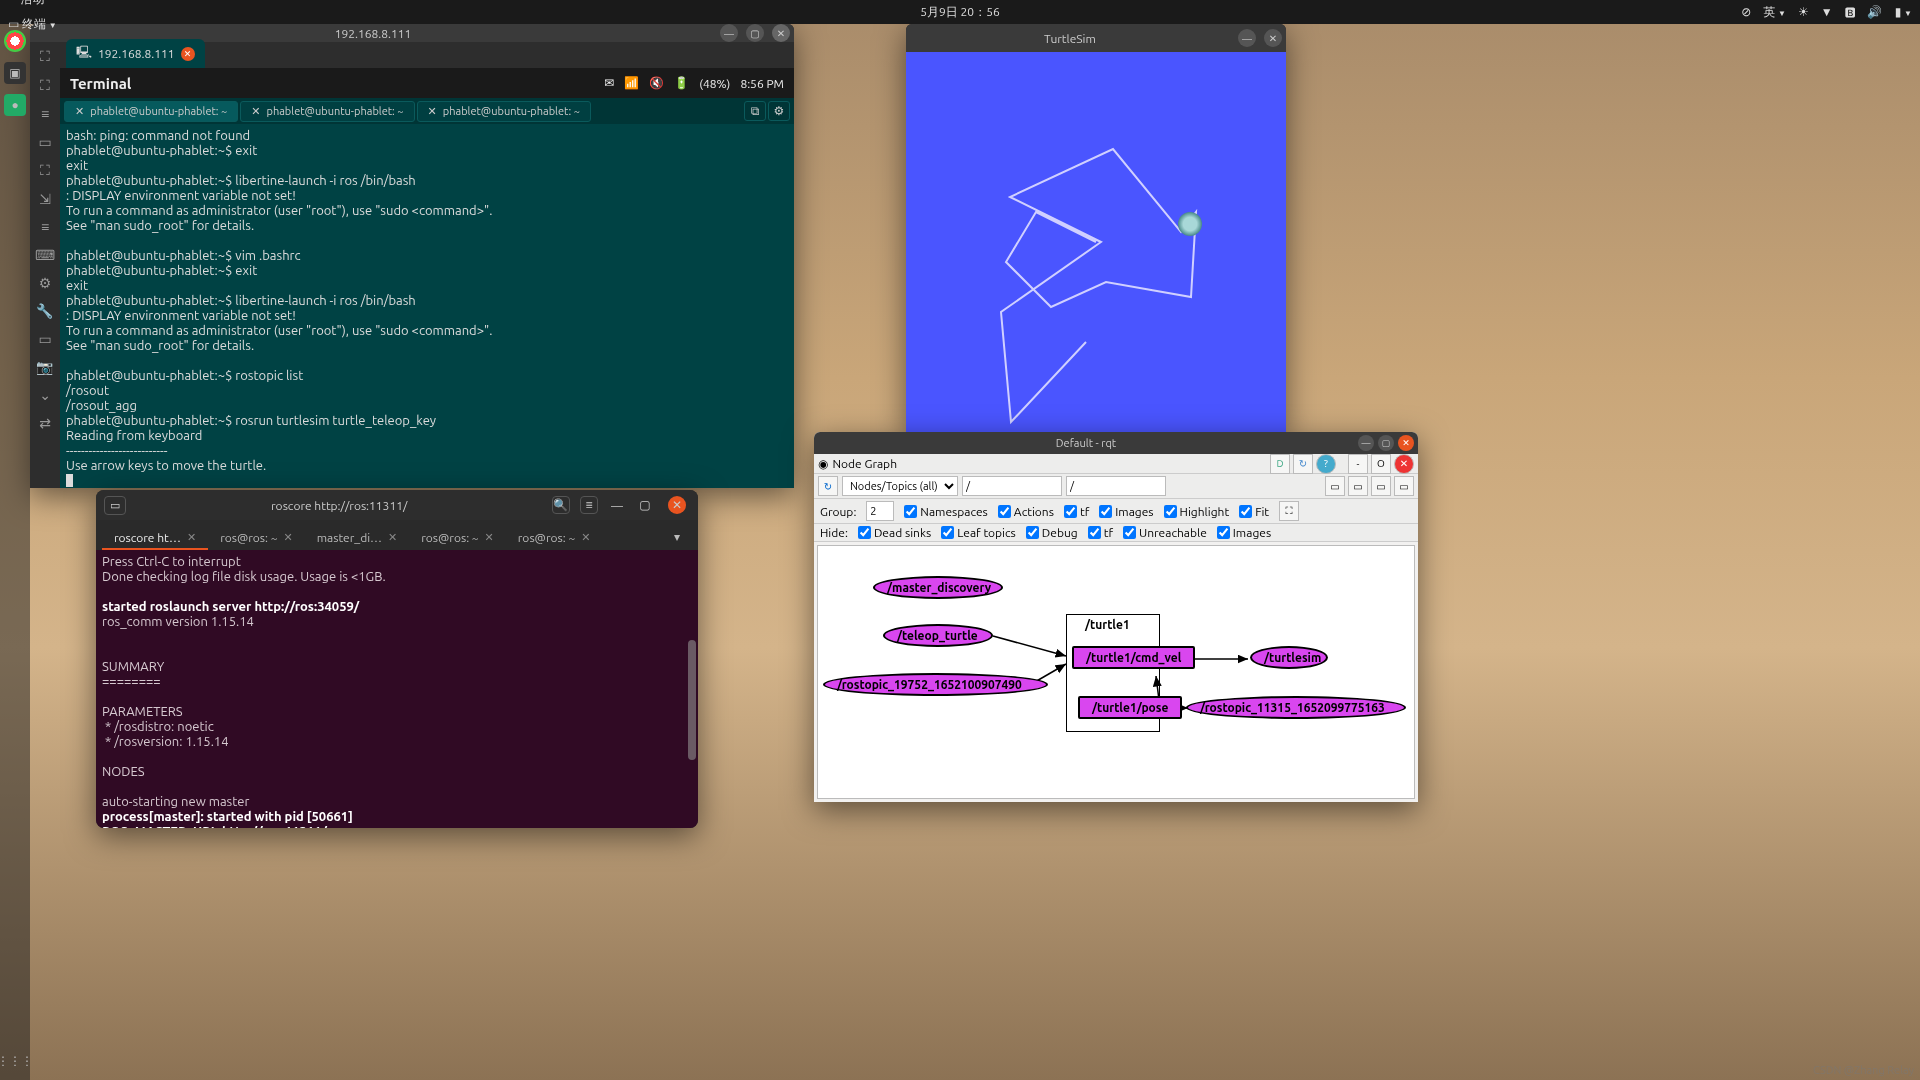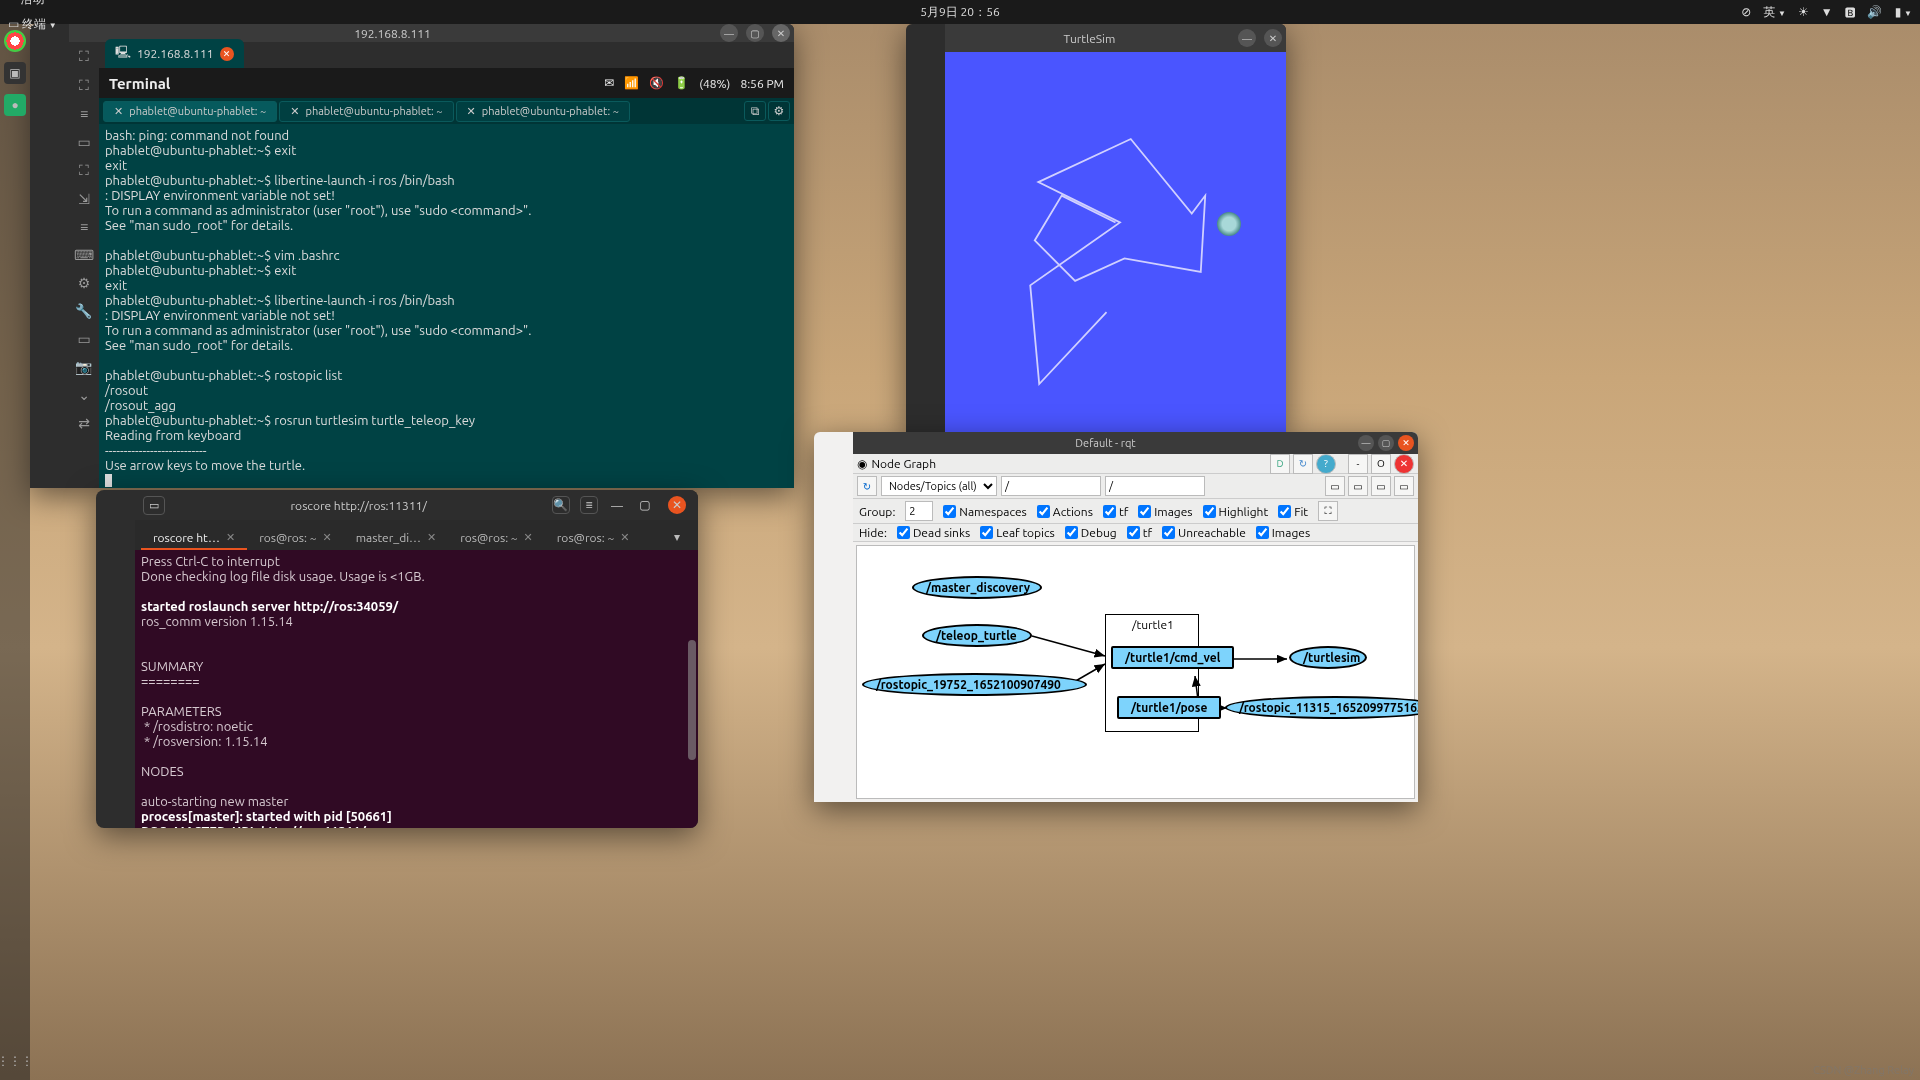--- a/index.html
+++ b/index.html
@@ -17,21 +17,21 @@
 #dock { position:absolute; top:24px; left:0; width:30px; height:calc(100% - 24px); background:rgba(30,30,30,0.5); display:flex; flex-direction:column; align-items:center; padding-top:6px; gap:10px; z-index:50; }
 .dock-item { width:22px; height:22px; border-radius:4px; display:flex; align-items:center; justify-content:center; font-size:12px; color:#bbb; }
 .dock-chrome { background:radial-gradient(circle,#fff 30%,#f44 30% 55%,#4c4 55% 80%,#fc4 80%); border-radius:50%; }
 .dock-grid { position:absolute; bottom:8px; }
 
 
 .inner-dock { width:30px; background:#2d2d2d; display:flex; flex-direction:column; align-items:center; padding-top:6px; gap:12px; }
 .inner-dock span { color:#999; font-size:14px; }
 
 
-.window { position:absolute; border-radius:6px 6px 0 0; box-shadow:0 8px 30px rgba(0,0,0,0.5); overflow:hidden;padding-left:39px; }
+.window { position:absolute; border-radius:6px 6px 0 0; box-shadow:0 8px 30px rgba(0,0,0,0.5); overflow:hidden; }
 .titlebar { height:28px; background:#3a3a3a; color:#ccc; display:flex; align-items:center; font-size:12px; }
 .titlebar .title { flex:1; text-align:center; }
 .titlebar .wbtn { width:18px; height:18px; margin:0 4px; border-radius:50%; display:inline-flex; align-items:center; justify-content:center; font-size:10px; color:#ccc; }
 .wbtn.close { background:#e95420; color:#fff; }
 .wbtn.plain { background:#555; }
 
 
 #win-ssh { top:24px; left:30px; width:764px; height:464px; background:#2d2d2d; display:flex; flex-direction:column; }
 #win-ssh .body { flex:1; display:flex; }
 .ssh-content { flex:1; background:#004244; color:#dcdcdc; display:flex; flex-direction:column; font-family:"Ubuntu Mono","DejaVu Sans Mono",monospace; font-size:13px; }
@@ -80,21 +80,21 @@
 #win-rqt .menubar span u { text-decoration:underline; }
 #win-rqt .plugin-hdr { height:20px; background:#ededec; display:flex; align-items:center; padding:0 4px; border-bottom:1px solid #ccc; gap:4px; }
 #win-rqt .plugin-hdr .r { margin-left:auto; display:flex; gap:3px; align-items:center; }
 #win-rqt .toolbar { background:#ededec; padding:2px 4px; display:flex; align-items:center; gap:4px; border-bottom:1px solid #ccc; }
 #win-rqt select,#win-rqt input[type=text] { font-size:11px; border:1px solid #bbb; background:#fff; padding:1px 3px; height:20px; }
 #win-rqt .toolbar .r { margin-left:auto; display:flex; gap:3px; }
 #win-rqt .tbtn { width:20px; height:20px; border:1px solid #bbb; background:#f6f6f5; display:inline-flex; align-items:center; justify-content:center; font-size:10px; }
 #win-rqt .filters { background:#ededec; padding:2px 6px; display:flex; align-items:center; gap:10px; flex-wrap:wrap; border-bottom:1px solid #ccc; }
 #win-rqt .filters label { display:flex; align-items:flex-start; gap:3px; }
 #win-rqt .graph { flex:1; background:#fff; border:1px solid #bbb; margin:3px; position:relative; }
-.g-node { position:absolute; border:2px solid #000; background:#7dd3fc; padding:3px 12px; font-size:12px; font-weight:bold; }
+.g-node { position:absolute; border:2px solid #000; background:#d946ef; padding:3px 12px; font-size:12px; font-weight:bold; }
 .g-ellipse { border-radius:50%/50%; }
 .g-box { border-radius:2px; }
 
 .wm { position:absolute; right:6px; bottom:4px; font-size:11px; color:rgba(120,120,120,0.55); text-align:right; line-height:12px; pointer-events:none; }
 </style>
 </head>
 <body>
 
 <div id="topbar">
   <div class="left">
@@ -381,21 +381,21 @@
       <line x1="175" y1="90" x2="248" y2="110" stroke="#000" stroke-width="1.5" marker-end="url(#ah)"></line>
       <line x1="210" y1="140" x2="248" y2="118" stroke="#000" stroke-width="1.5" marker-end="url(#ah)"></line>
       <line x1="342" y1="113" x2="430" y2="113" stroke="#000" stroke-width="1.5" marker-end="url(#ah)"></line>
       <line x1="342" y1="162" x2="338" y2="130" stroke="#000" stroke-width="1.5" marker-end="url(#ah)"></line>
       <line x1="342" y1="162" x2="370" y2="162" stroke="#000" stroke-width="1.5" marker-end="url(#ah)"></line>
     </svg>
     <div class="g-node g-ellipse" style="top:30px;left:55px;width:130px">/master_discovery</div>
     <div class="g-node g-ellipse" style="top:78px;left:65px;width:110px">/teleop_turtle</div>
     <div class="g-node g-ellipse" style="top:127px;left:5px;width:225px">/rostopic_19752_1652100907490</div>
     <div style="position:absolute;top:68px;left:248px;width:94px;height:118px;border:1.5px solid #000"></div>
-    <div style="position:absolute;top:72px;left:275px;font-size:12px;font-weight:normal">/turtle1</div>
+    <div style="position:absolute;top:72px;left:267px;font-size:12px;font-weight:bold">/turtle1</div>
     <div class="g-node g-box" style="top:100px;left:254px">/turtle1/cmd_vel</div>
     <div class="g-node g-box" style="top:150px;left:260px">/turtle1/pose</div>
     <div class="g-node g-ellipse" style="top:100px;left:432px;width:78px">/turtlesim</div>
     <div class="g-node g-ellipse" style="top:150px;left:368px;width:220px">/rostopic_11315_1652099775163</div>
   </div>
 </div>
 
 <div class="wm">CSDN @Zhang Relay</div>
 
 </body></html>

